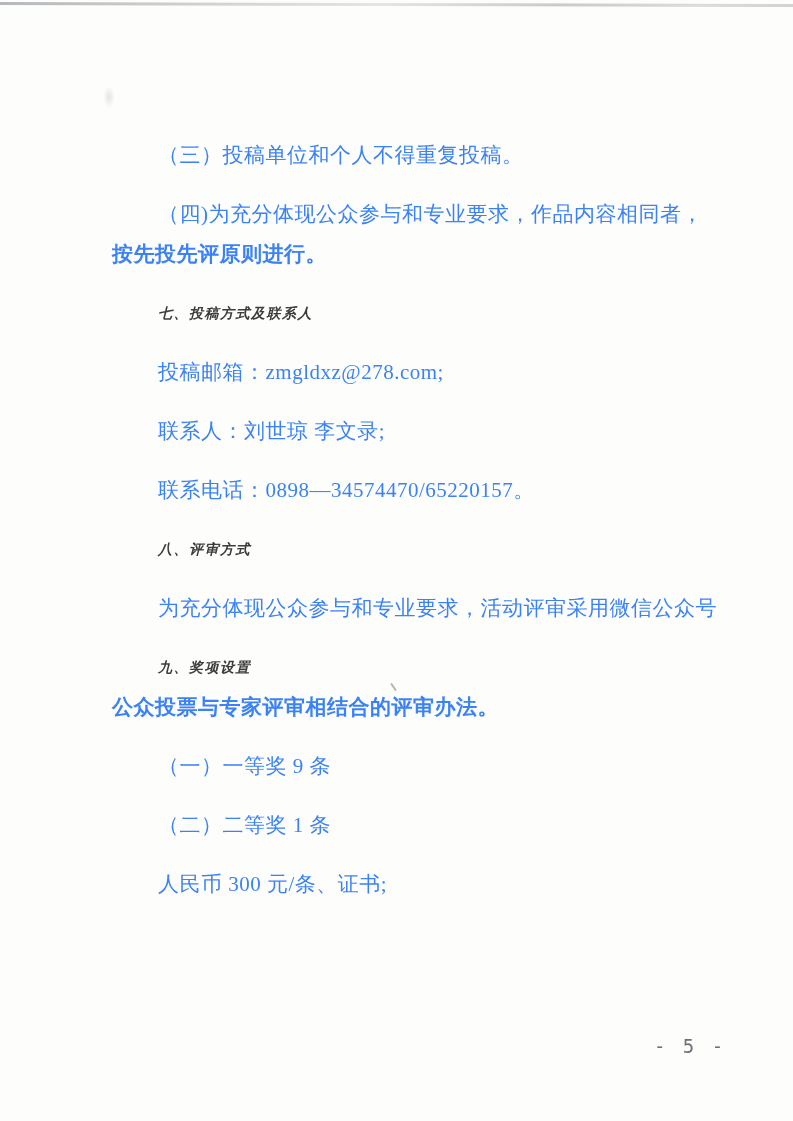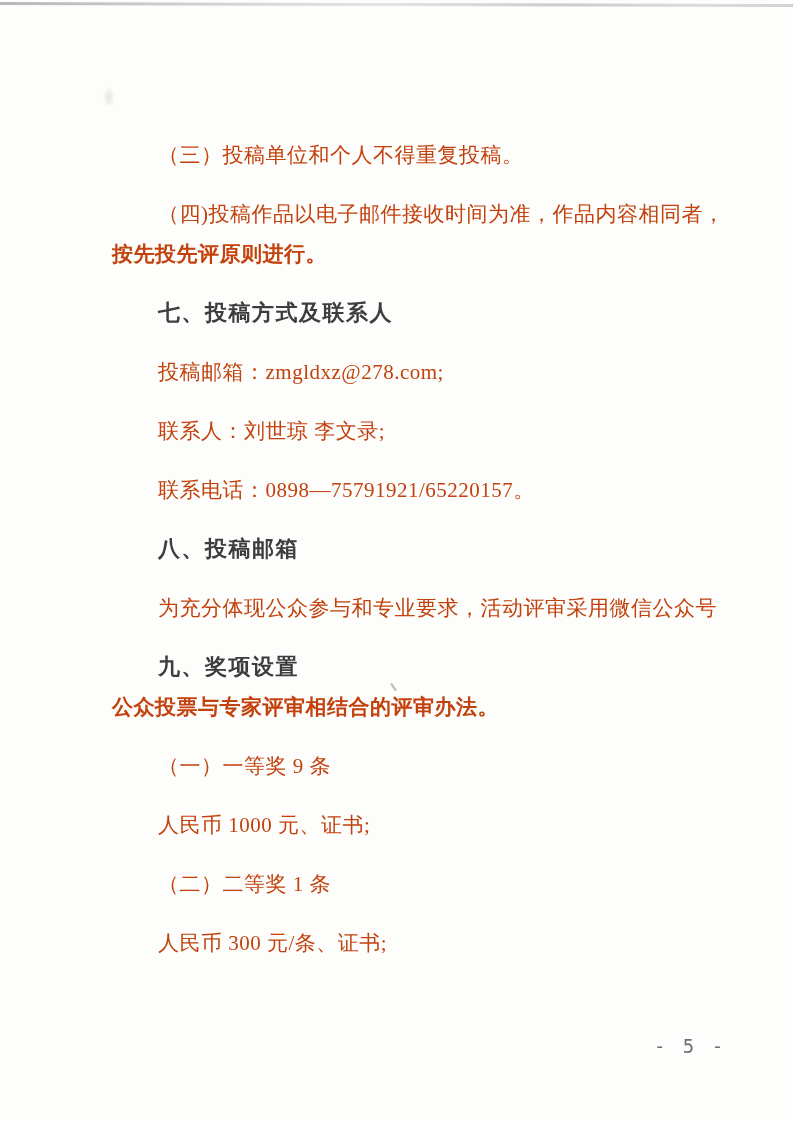--- a/index.html
+++ b/index.html
@@ -57,32 +57,33 @@
     position: absolute;
     left: 112px;
     top: 140px;
     width: 600px;
   }
   .line {
     margin: 0;
     font-size: 21px;
     line-height: 30px;
     letter-spacing: 0.5px;
-    color: #c2410c;
+    color: #3b82f6;
     white-space: nowrap;
   }
   .line + .line { margin-top: 29px; }
   .line.cont { margin-top: 10px; font-weight: bold; }
   .indent { text-indent: 46px; }
   .heading {
     font-family: "Liberation Sans", sans-serif;
     font-weight: bold;
-    font-size: 22px;
+    font-size: 14px;
     color: #3d3d3d;
     letter-spacing: 1.5px;
+    font-style: italic;
   }
   .pagenum {
     position: absolute;
     left: 644px;
     top: 1035px;
     width: 92px;
     text-align: center;
     font-family: "DejaVu Sans Mono", monospace;
     font-size: 19px;
     letter-spacing: 3px;
@@ -93,31 +94,30 @@
 <body>
 
 <div class="page">
 
   <div class="scan-edge"></div>
   <div class="smudge-1"></div>
   <div class="smudge-2"></div>
 
   <main class="content">
     <p class="line indent">（三）投稿单位和个人不得重复投稿。</p>
-    <p class="line indent">（四)投稿作品以电子邮件接收时间为准，作品内容相同者，</p>
+    <p class="line indent">（四)为充分体现公众参与和专业要求，作品内容相同者，</p>
     <p class="line cont">按先投先评原则进行。</p>
     <p class="line indent heading">七、投稿方式及联系人</p>
     <p class="line indent">投稿邮箱：zmgldxz@278.com;</p>
     <p class="line indent">联系人：刘世琼 李文录;</p>
-    <p class="line indent">联系电话：0898—75791921/65220157。</p>
-    <p class="line indent heading">八、投稿邮箱</p>
+    <p class="line indent">联系电话：0898—34574470/65220157。</p>
+    <p class="line indent heading">八、评审方式</p>
     <p class="line indent">为充分体现公众参与和专业要求，活动评审采用微信公众号</p>
     <p class="line indent heading">九、奖项设置</p>
     <p class="line cont">公众投票与专家评审相结合的评审办法。</p>
     <p class="line indent">（一）一等奖 9 条</p>
-    <p class="line indent">人民币 1000 元、证书;</p>
     <p class="line indent">（二）二等奖 1 条</p>
     <p class="line indent">人民币 300 元/条、证书;</p>
   </main>
 
   <div class="pagenum">- 5 -</div>
 
 </div>
 
 </body></html>

